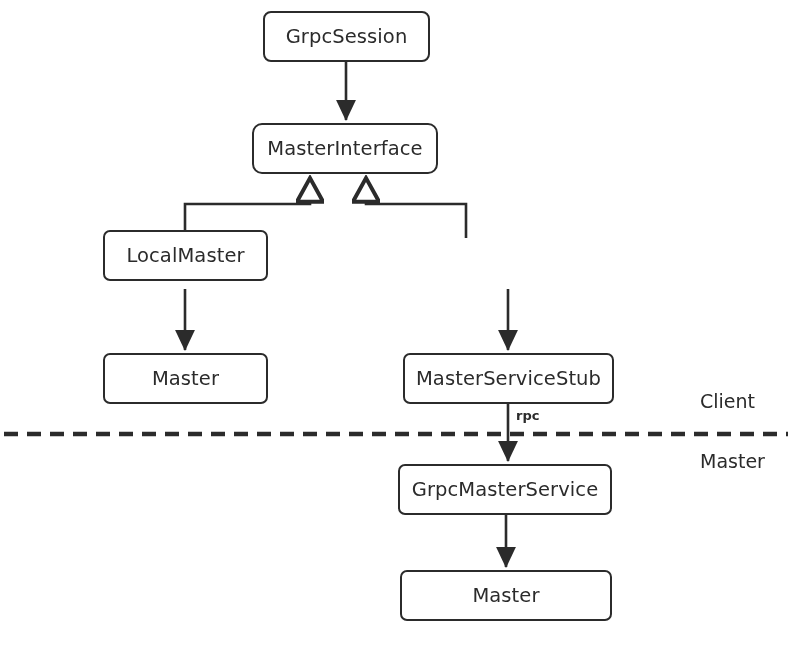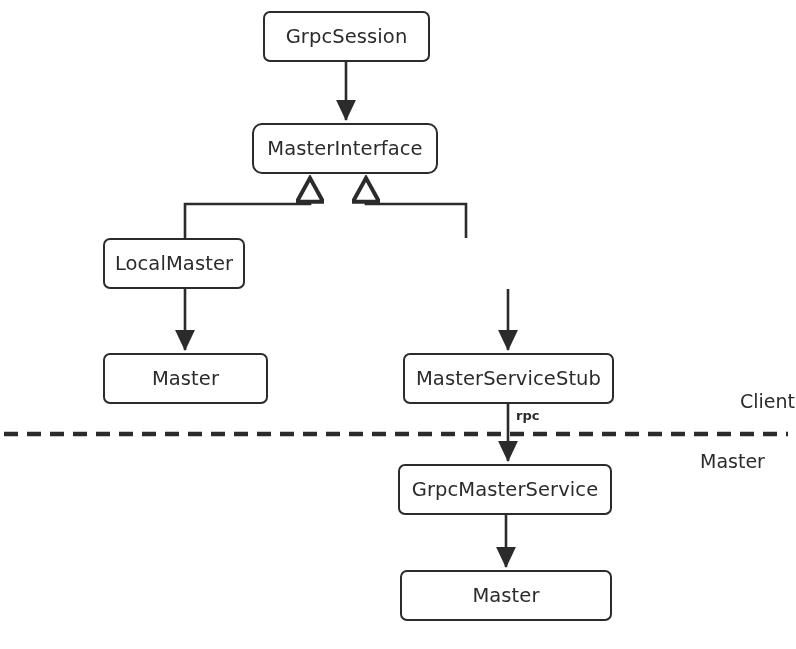--- a/index.html
+++ b/index.html
@@ -89,29 +89,29 @@
       <line x1="508" y1="289" x2="508" y2="350" marker-end="url(#solid-arrow)"></line>
 
       <line x1="508" y1="404" x2="508" y2="461" marker-end="url(#solid-arrow)"></line>
 
       <line x1="506" y1="515" x2="506" y2="567" marker-end="url(#solid-arrow)"></line>
     </g>
 
     <line x1="4" y1="434" x2="788" y2="434" stroke="#2b2b2b" stroke-width="4.4" stroke-dasharray="14 9" stroke-linecap="butt"></line>
   </svg>
 
-  <div class="node-box" style="left:263px; top:11px; width:167px; height:51px;">
+  <div class="node-box" style="left:263px; top:11px; width:167px; height:51px;border-radius:8px;">
     <span class="node-label">GrpcSession</span>
   </div>
 
   <div class="node-box" style="left:252px; top:123px; width:186px; height:51px;border-radius:10px;">
     <span class="node-label">MasterInterface</span>
   </div>
 
-  <div class="node-box" style="left:103px; top:238px; width:142px; height:51px;">
+  <div class="node-box" style="left:103px; top:230px; width:165px; height:51px;">
     <span class="node-label">LocalMaster</span>
   </div>
 
 
   <div class="node-box" style="left:103px; top:353px; width:165px; height:51px;">
     <span class="node-label">Master</span>
   </div>
 
   <div class="node-box" style="left:398px; top:464px; width:214px; height:51px;">
     <span class="node-label">GrpcMasterService</span>
@@ -120,17 +120,17 @@
   <div class="node-box" style="left:403px; top:353px; width:211px; height:51px;">
     <span class="node-label">MasterServiceStub</span>
   </div>
 
   <div class="node-box" style="left:400px; top:570px; width:212px; height:51px;">
     <span class="node-label">Master</span>
   </div>
 
   <div class="edge-label" style="left:516px; top:408px;">rpc</div>
 
-  <div class="zone-label" style="left:740px; top:390px;text-align:center;">Client</div>
+  <div class="zone-label" style="left:700px; top:390px;text-align:center;">Client</div>
 
   <div class="zone-label" style="left:700px; top:450px;">Master</div>
 
 </div>
 
 </body></html>

